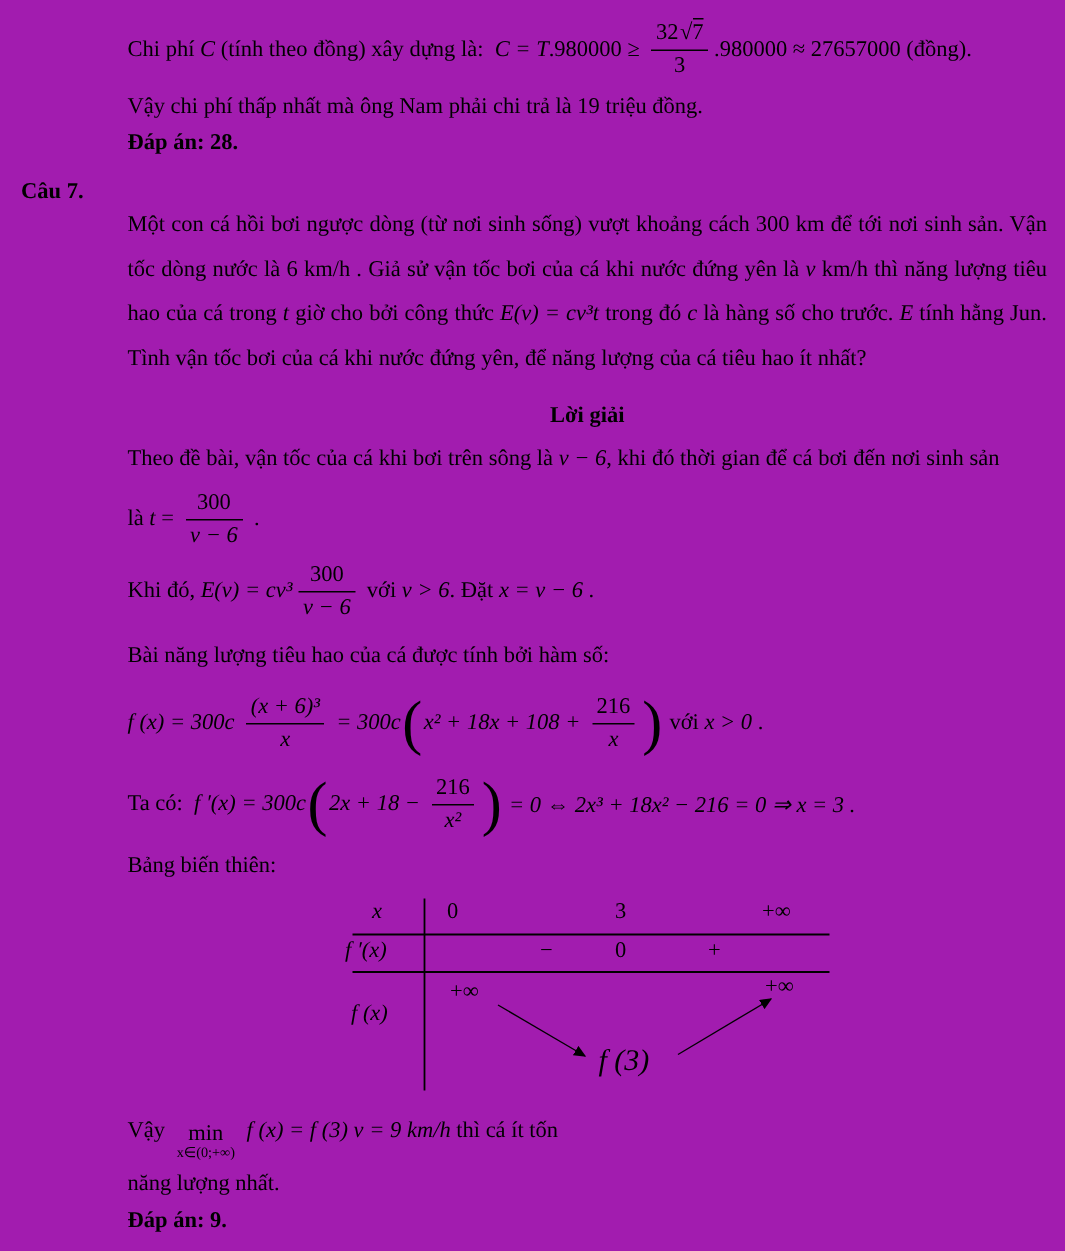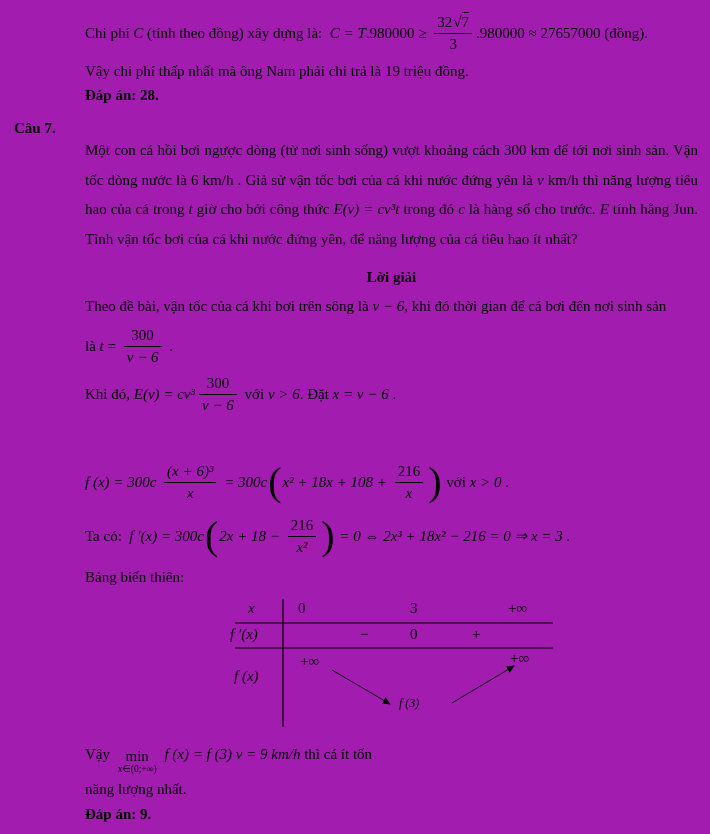--- a/index.html
+++ b/index.html
@@ -66,20 +66,21 @@
   </div>
 
   <div class="abs row" style="left:85px; top:323px; height:46px;">
     <span>là </span><span class="it">t</span><span> = </span><span class="frac"><span class="num">300</span><span class="den it">v − 6</span></span><span> .</span>
   </div>
 
   <div class="abs row" style="left:85px; top:371px; height:46px;">
     <span>Khi đó, </span><span class="it">E(v) = cv³</span><span class="frac"><span class="num">300</span><span class="den it">v − 6</span></span><span> với </span><span class="it">v &gt; 6</span><span>. Đặt </span><span class="it">x = v − 6</span><span> .</span>
   </div>
 
+  <div class="abs" style="left:85px; top:429px;">Bài năng lượng tiêu hao của cá được tính bởi hàm số:</div>
 
   <div class="abs row" style="left:85px; top:455px; height:54px;">
     <span class="it">f (x) = 300c </span><span class="frac"><span class="num it">(x + 6)³</span><span class="den it">x</span></span><span class="it"> = 300c</span><span class="bp">(</span><span class="it">x² + 18x + 108 + </span><span class="frac"><span class="num">216</span><span class="den it">x</span></span><span class="bp">)</span><span> với </span><span class="it">x &gt; 0</span><span> .</span>
   </div>
 
   <div class="abs row" style="left:85px; top:511px; height:50px;">
     <span>Ta có:  </span><span class="it">f ′(x) = 300c</span><span class="bp">(</span><span class="it">2x + 18 − </span><span class="frac"><span class="num">216</span><span class="den it">x²</span></span><span class="bp">)</span><span class="it"> = 0 ⇔ 2x³ + 18x² − 216 = 0 ⇒ x = 3 .</span>
   </div>
 
   <div class="abs" style="left:85px; top:569px;font-family:Liberation Serif, serif;">Bảng biến thiên:</div>
@@ -101,21 +102,21 @@
     <span class="cell" style="left:78px; top:2px;">0</span>
     <span class="cell" style="left:190px; top:2px;">3</span>
     <span class="cell" style="left:288px; top:2px;">+∞</span>
     <span class="cell it" style="left:10px; top:28px;">f ′(x)</span>
     <span class="cell" style="left:140px; top:28px;">−</span>
     <span class="cell" style="left:190px; top:28px;">0</span>
     <span class="cell" style="left:252px; top:28px;">+</span>
     <span class="cell it" style="left:14px; top:70px;">f (x)</span>
     <span class="cell" style="left:80px; top:55px;">+∞</span>
     <span class="cell" style="left:290px; top:52px;">+∞</span>
-    <span class="cell it" style="left:179px; top:98px; font-size:12px;">f (3)</span>
+    <span class="cell it" style="left:179px; top:98px; font-size:20px;">f (3)</span>
   </div>
 
   <div class="abs row" style="left:85px; top:734px; height:40px;">
     <span>Vậy </span><span class="minop"><span class="op">min</span><span class="sub">x∈(0;+∞)</span></span><span class="it"> f (x) = f (3) </span><span class="it">v = 9 km/h</span><span> thì cá ít tốn</span>
   </div>
   <div class="abs" style="left:85px; top:781px;">năng lượng nhất.</div>
   <div class="abs b" style="left:85px; top:806px;">Đáp án: 9.</div>
 
 </div>
 

